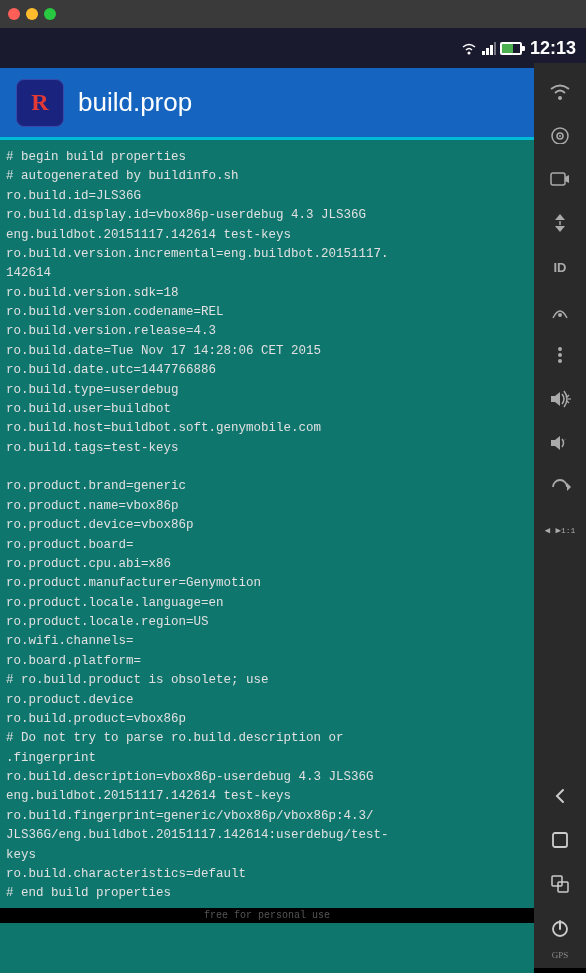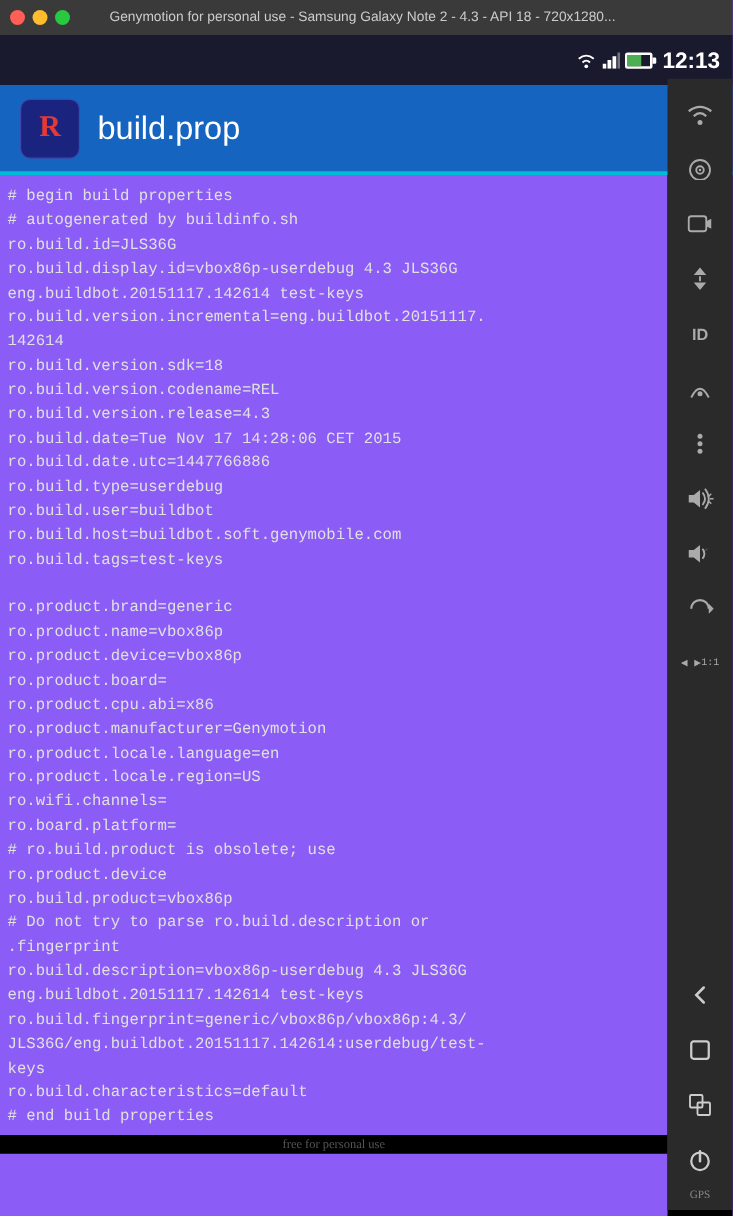--- a/index.html
+++ b/index.html
@@ -152,21 +152,21 @@
       border-radius: 4px;
     }
 
     
     .content-area {
       position: absolute;
       top: 112px;
       left: 0;
       right: 52px;
       bottom: 0;
-      background: #8b5cf6;
+      background: #0f766e;
       overflow-y: auto;
       overflow-x: auto;
     }
     .code-content {
       padding: 8px 6px;
       color: #e0e0e0;
       font-size: 12.5px;
       line-height: 1.55;
       white-space: pre;
       font-family: 'Courier New', Courier, monospace;
@@ -174,21 +174,21 @@
 
     
     .watermark {
       position: absolute;
       bottom: 2px;
       left: 0;
       right: 52px;
       text-align: center;
       color: #555;
       font-size: 10px;
-      font-family: Liberation Serif, serif;
+      font-family: Liberation Mono, monospace;
       background: #000;
       padding: 2px 0;
       margin-top: 38px;
     }
 
     
     .gps-label {
       color: #888;
       font-size: 9px;
       font-family: Liberation Serif, serif;
@@ -196,21 +196,20 @@
       margin-top: -2px;
     }
   </style>
 </head>
 <body>
 
 <div class="title-bar">
   <span class="traffic-light tl-red"></span>
   <span class="traffic-light tl-yellow"></span>
   <span class="traffic-light tl-green"></span>
-  <span class="title-text">Genymotion for personal use - Samsung Galaxy Note 2 - 4.3 - API 18 - 720x1280...</span>
 </div>
 
 <div class="phone-frame">
 
   <div class="status-bar">
     <div class="status-icons">
 
       <svg width="18" height="14" viewBox="0 0 18 14">
         <path d="M9 12 L9 12" stroke="white" stroke-width="2" fill="none"></path>
         <path d="M6 9 Q9 6 12 9" stroke="white" stroke-width="1.5" fill="none"></path>

